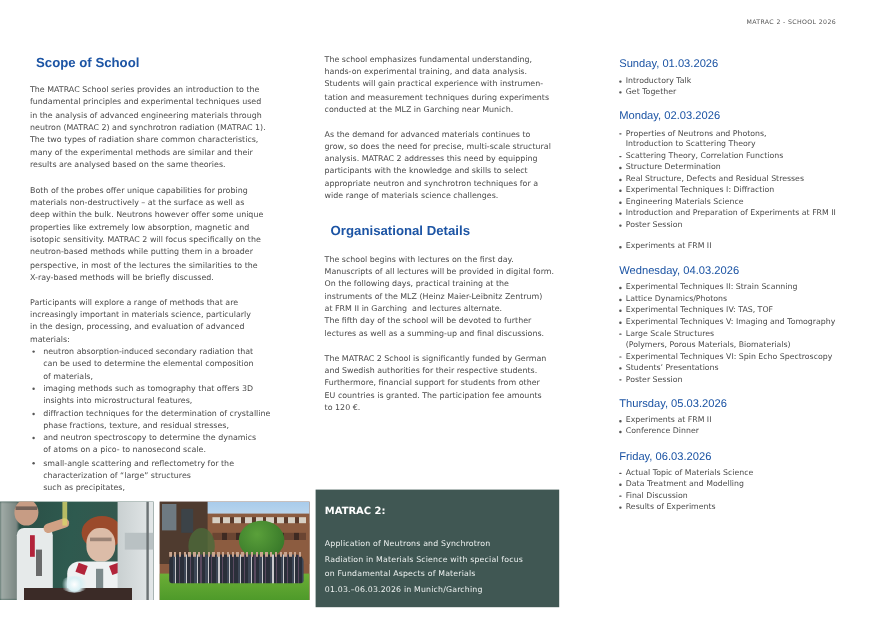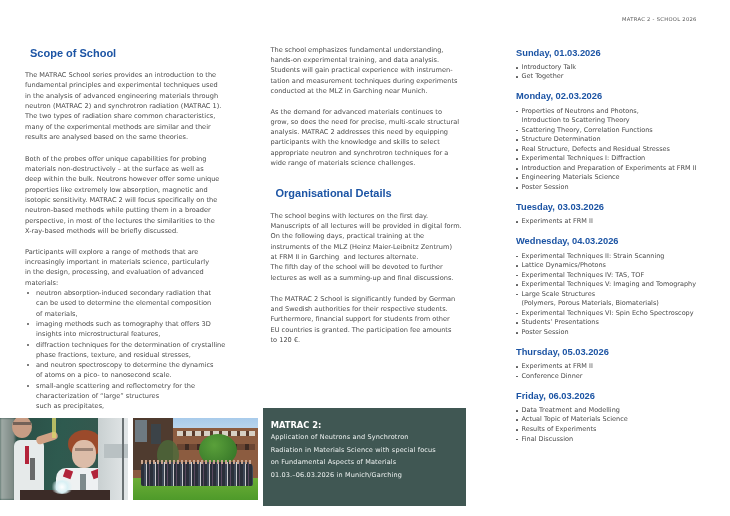--- a/index.html
+++ b/index.html
@@ -7,30 +7,30 @@
   .abs { position:absolute; }
   .running { left:622px; top:15px; font-family:"DejaVu Sans", sans-serif; font-size:5.2px; letter-spacing:0.3px; color:#555; white-space:pre; line-height:8px; }
   h2.sec { margin:5px; font-family:"Liberation Sans", sans-serif; font-weight:bold; font-size:11px; line-height:14px; color:#1c54a4; white-space:pre; }
   p.txt { margin:0; font-family:"DejaVu Sans", sans-serif; font-size:6.6px; line-height:10.3px; color:#4a4a4a; white-space:pre; }
   ul { list-style:none; margin:0; padding:0; }
   ul.blist li { position:relative; padding-left:11px; font-family:"DejaVu Sans", sans-serif; font-size:6.6px; line-height:10.3px; color:#4a4a4a; white-space:pre; }
   ul.blist li .dot { position:absolute; left:1.5px; top:4.2px; width:2px; height:2px; border-radius:50%; background:#555; }
   .col1 { left:25px; top:41px; width:215px; }
   .col2 { left:270.5px; top:44.85px; width:200px; }
   .col3 { left:516px; top:41.3px; width:205px; }
-  .day-title { margin:0; font-family:"Liberation Sans", sans-serif; font-weight:bold; font-size:9.3px; line-height:12px; color:#1c54a4; white-space:pre; }
+  .day-title { margin:0; font-family:"Liberation Sans", sans-serif; font-weight:normal; font-size:9.3px; line-height:12px; color:#1c54a4; white-space:pre; }
   .day { margin-top:8.5px; }
   .day.first { margin-top:5.4px; }
   ul.plist { margin-top:4.2px; }
   ul.plist li { position:relative; padding-left:5.5px; font-family:"DejaVu Sans", sans-serif; font-size:6.5px; line-height:9.55px; color:#4a4a4a; white-space:pre; }
   ul.plist li .dot { position:absolute; left:0.3px; top:4px; width:1.7px; height:1.7px; border-radius:50%; background:#555; }
   .banner { left:263px; top:408px; width:203px; height:98px; background:#405753; box-sizing:border-box; padding:11px 0 0 7.7px; }
   .banner-title { font-family:"DejaVu Sans", sans-serif; font-weight:bold; font-size:8.3px; line-height:12px; color:#ffffff; white-space:pre; }
   .banner-line { font-family:"DejaVu Sans", sans-serif; font-size:6.5px; line-height:12.5px; letter-spacing:0.15px; color:#eef2f1; white-space:pre; }
-  .banner-lines { margin-top:0; }
+  .banner-lines { margin-top:16px; }
   
   .photo { top:418px; height:82px; overflow:hidden; }
   .p1 { left:0; width:128px; background:linear-gradient(100deg,#2a4b43 0%,#2e5a4f 45%,#34584e 70%,#3a5550 100%); }
   .p2 { left:133px; width:125px; background:#8a5a3f; }
   .shape { position:absolute; }
 </style>
 </head>
 <body>
 
 <div class="abs running">MATRAC 2 - SCHOOL 2026</div>
@@ -111,28 +111,27 @@
 
   <div class="day">
     <div class="day-title">Monday, 02.03.2026</div>
     <ul class="plist">
       <li><span class="dot"></span><span>Properties of Neutrons and Photons,
 Introduction to Scattering Theory</span></li>
       <li><span class="dot"></span><span>Scattering Theory, Correlation Functions</span></li>
       <li><span class="dot"></span><span>Structure Determination</span></li>
       <li><span class="dot"></span><span>Real Structure, Defects and Residual Stresses</span></li>
       <li><span class="dot"></span><span>Experimental Techniques I: Diffraction</span></li>
+      <li><span class="dot"></span><span>Engineering Materials Science</span></li>
       <li><span class="dot"></span><span>Introduction and Preparation of Experiments at FRM II</span></li>
-      <li><span class="dot"></span><span>Engineering Materials Science</span></li>
       <li><span class="dot"></span><span>Poster Session</span></li>
     </ul>
   </div>
 
   <div class="day">
-    <div class="day-title">Tuesday, 03.03.2026</div>
     <ul class="plist">
       <li><span class="dot"></span><span>Experiments at FRM II</span></li>
     </ul>
   </div>
 
   <div class="day">
     <div class="day-title">Wednesday, 04.03.2026</div>
     <ul class="plist">
       <li><span class="dot"></span><span>Experimental Techniques II: Strain Scanning</span></li>
       <li><span class="dot"></span><span>Lattice Dynamics/Photons</span></li>
@@ -150,24 +149,24 @@
     <div class="day-title">Thursday, 05.03.2026</div>
     <ul class="plist">
       <li><span class="dot"></span><span>Experiments at FRM II</span></li>
       <li><span class="dot"></span><span>Conference Dinner</span></li>
     </ul>
   </div>
 
   <div class="day">
     <div class="day-title">Friday, 06.03.2026</div>
     <ul class="plist">
+      <li><span class="dot"></span><span>Actual Topic of Materials Science</span></li>
       <li><span class="dot"></span><span>Data Treatment and Modelling</span></li>
-      <li><span class="dot"></span><span>Actual Topic of Materials Science</span></li>
+      <li><span class="dot"></span><span>Final Discussion</span></li>
       <li><span class="dot"></span><span>Results of Experiments</span></li>
-      <li><span class="dot"></span><span>Final Discussion</span></li>
     </ul>
   </div>
 </div>
 
 <div class="abs photo p1">
   <div class="shape" style="left:0;top:0;width:15px;height:82px;background:linear-gradient(90deg,#a4aeaa,#76837e);filter:blur(1px);"></div>
   <div class="shape" style="left:12px;top:-2px;width:20px;height:22px;border-radius:50%;background:#c79c84;"></div>
   <div class="shape" style="left:13px;top:4px;width:18px;height:3px;background:#3a3a3a;opacity:.6;"></div>
   <div class="shape" style="left:14px;top:22px;width:30px;height:60px;background:#e6eaea;border-radius:6px 6px 0 0;"></div>
   <div class="shape" style="left:25px;top:28px;width:4px;height:18px;background:#b3233a;"></div>

